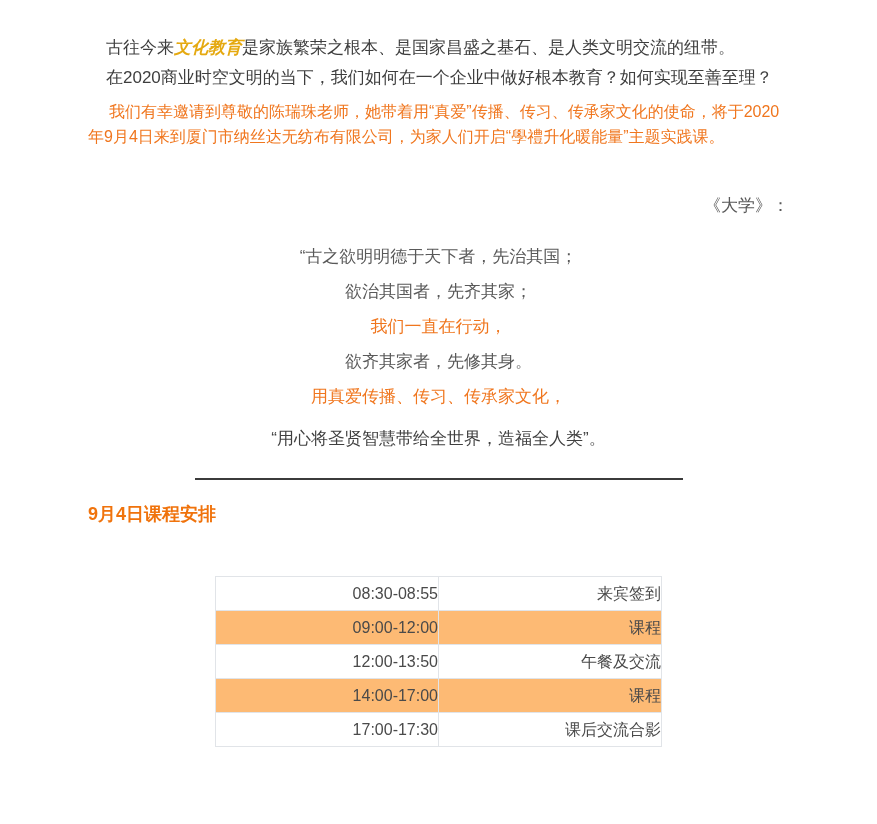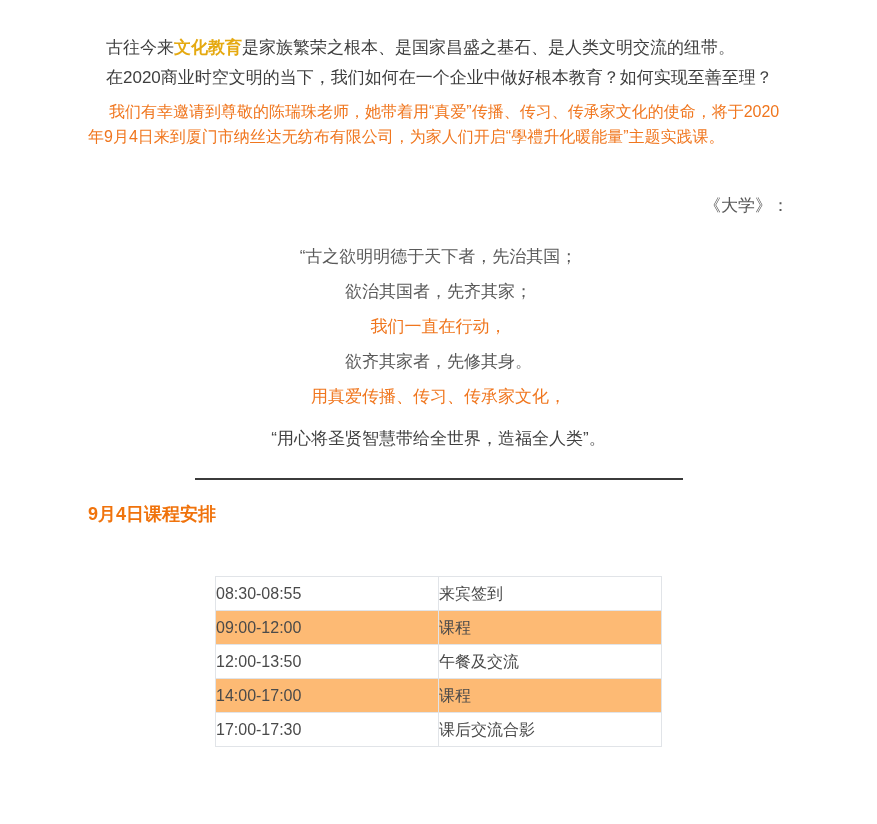--- a/index.html
+++ b/index.html
@@ -21,20 +21,21 @@
     margin: 0;
     font-size: 17px;
     line-height: 30px;
     color: #3e3e3e;
     text-indent: 18px;
     text-align: left;
   }
   .para .hl {
     color: #e5a910;
     font-weight: bold;
+    font-style: italic;
   }
   .para.orange {
     color: #f0761e;
     font-size: 16px;
     line-height: 25px;
     text-indent: 21px;
     margin-top: 6px;
   }
   
   .quote-title {
@@ -78,21 +79,21 @@
   
   table.schedule {
     width: 447px;
     margin: 51px auto 0 auto;
     border-collapse: collapse;
     table-layout: fixed;
   }
   table.schedule td {
     border: 1px solid #e1e4e8;
     width: 50%;
-    text-align: left;
+    text-align: right;
     font-size: 16px;
     line-height: 19px;
     padding: 7px 0;
     color: #4a4a4a;
     background: #ffffff;
     margin-top: 34px;
   }
   table.schedule tr.alt td {
     background: #fdba74;
   }

